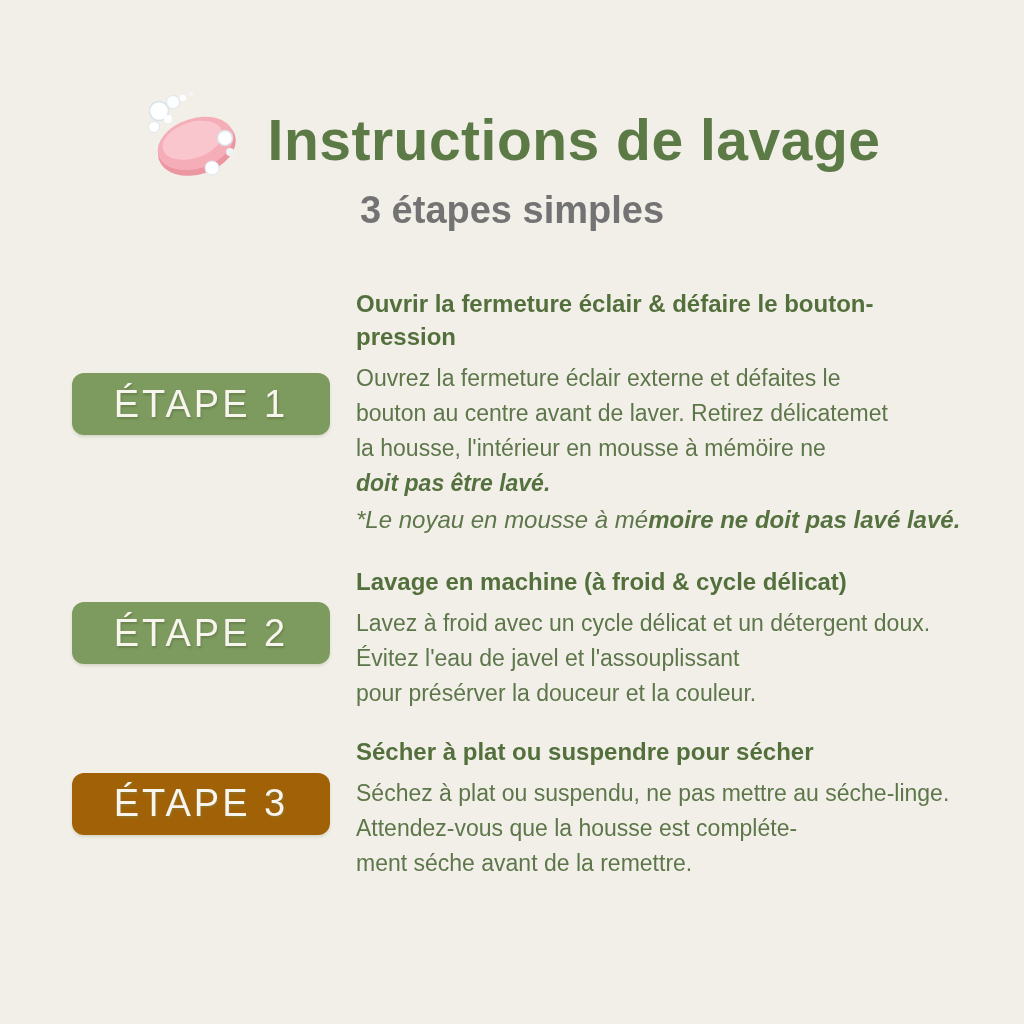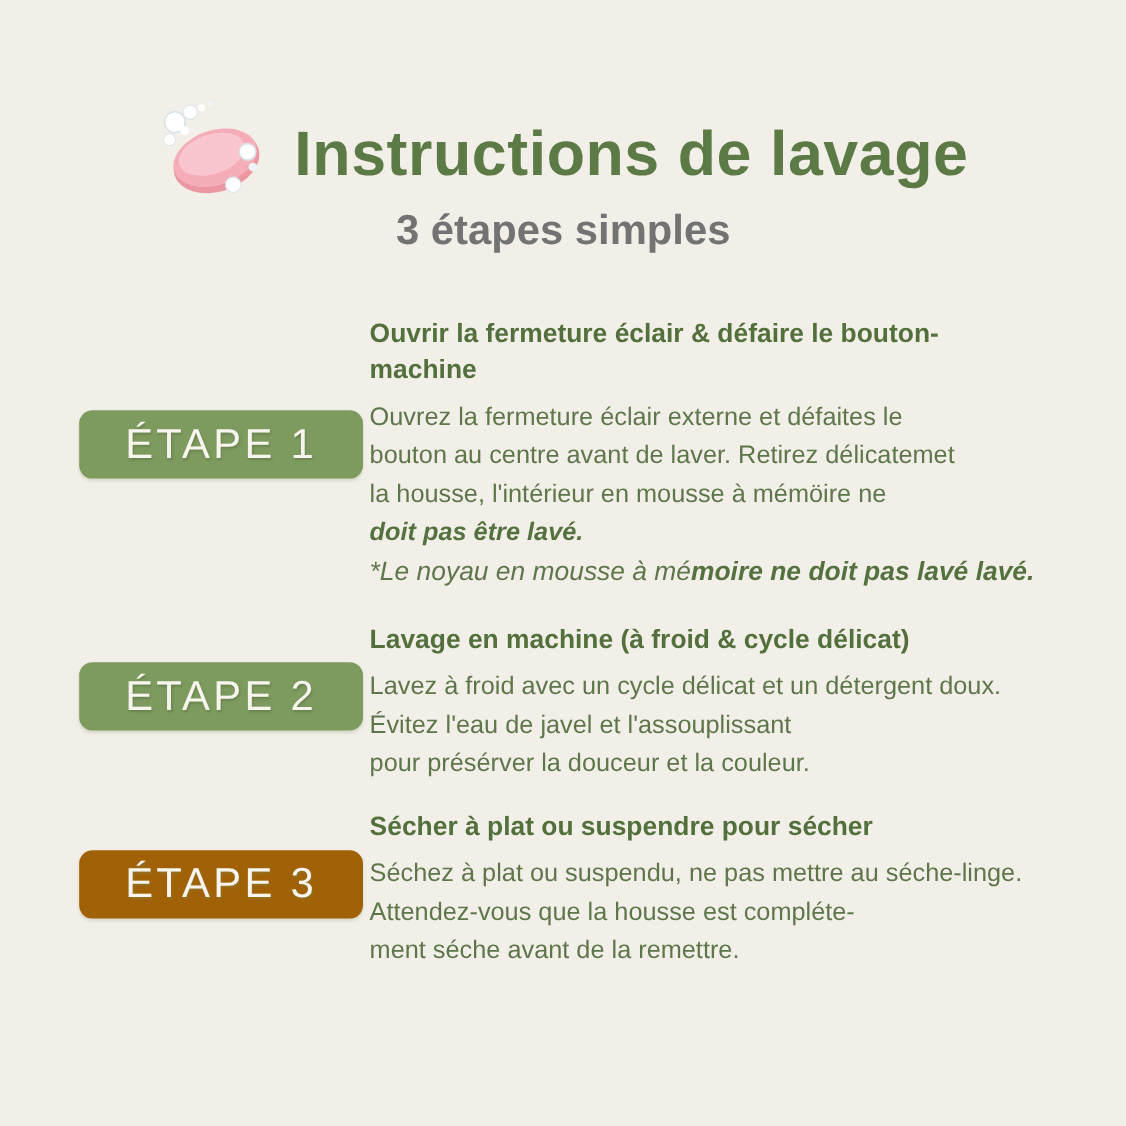--- a/index.html
+++ b/index.html
@@ -37,21 +37,21 @@
     color:#f7f5ee;
     text-shadow:1px 2px 2px rgba(70,90,45,0.35);
     box-shadow:0 2px 3px rgba(90,110,60,0.18);
     white-space:nowrap;
   }
   .badge-dark{background:#7d9a5f;}
   .badge-light{background:#a16207;text-shadow:1px 2px 2px rgba(120,140,90,0.35);}
   .step-1 .badge{margin-top:-16px;}
   .step-2 .badge{margin-top:-10px;}
   .step-3 .badge{margin-top:-9px;}
-  .content{margin-left:6px;flex:1 1 auto;}
+  .content{margin-left:26px;flex:1 1 auto;}
   .heading{margin-bottom:8px;}
   .hline{
     font-size:24px;font-weight:bold;line-height:33px;
     color:#53703c;white-space:nowrap;
   }
   .hline:empty{display:none;}
   .bline{
     font-size:23px;line-height:35px;color:#5d764a;white-space:nowrap;
   }
   .bline:empty{display:none;}
@@ -87,21 +87,21 @@
     <div class="subtitle">3 étapes simples</div>
   </div>
 
   <div class="steps">
 
     <div class="step step-1">
       <div class="badge badge-dark">ÉTAPE 1</div>
       <div class="content">
         <div class="heading">
           <div class="hline">Ouvrir la fermeture éclair &amp; défaire le bouton-</div>
-          <div class="hline">machine</div>
+          <div class="hline">pression</div>
         </div>
         <div class="body">
           <div class="bline">Ouvrez la fermeture éclair externe et défaites le</div>
           <div class="bline">bouton au centre avant de laver. Retirez délicatemet</div>
           <div class="bline">la housse, l'intérieur en mousse à mémöire ne</div>
           <div class="bline bold-line">doit pas être lavé.</div>
         </div>
         <div class="note"><span class="note-regular">*Le noyau en mousse à mé</span><span class="note-bold">moire ne doit pas lavé lavé.</span></div>
       </div>
     </div>

